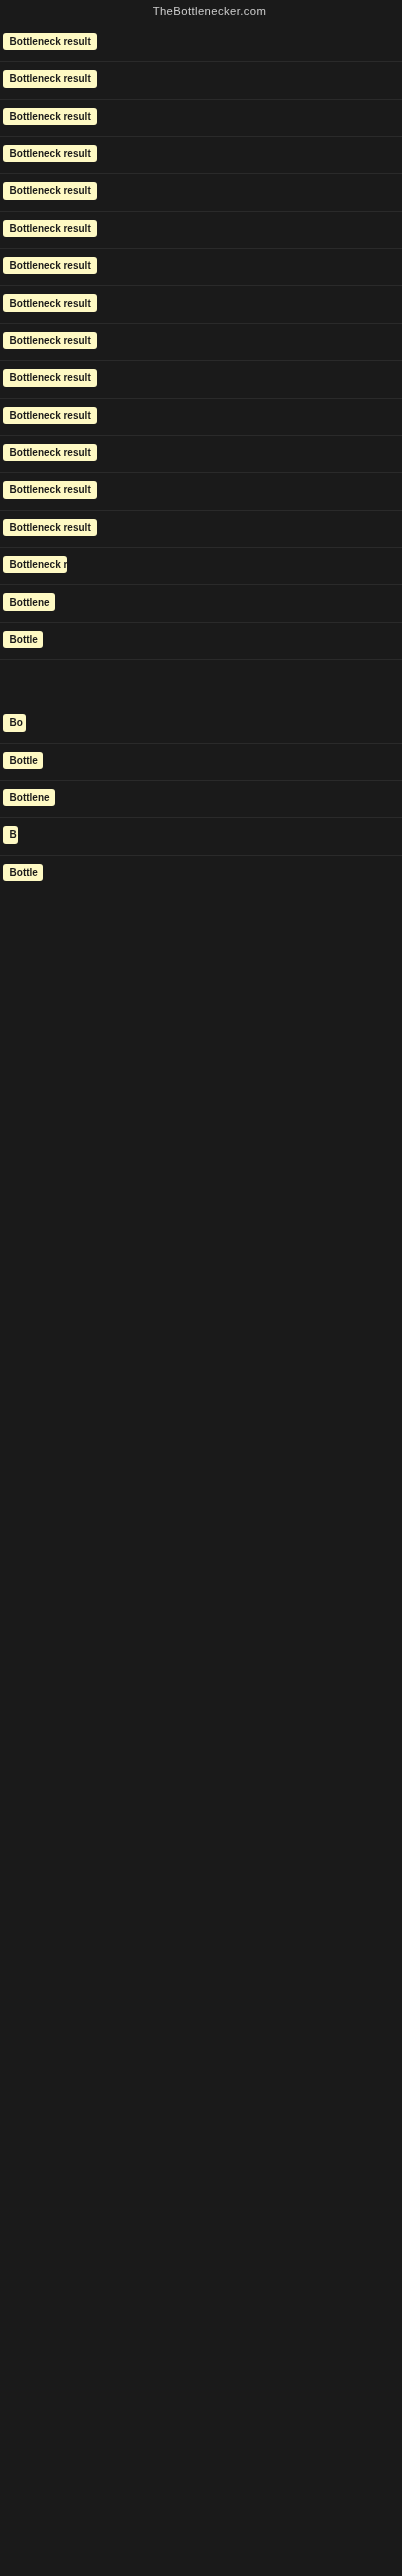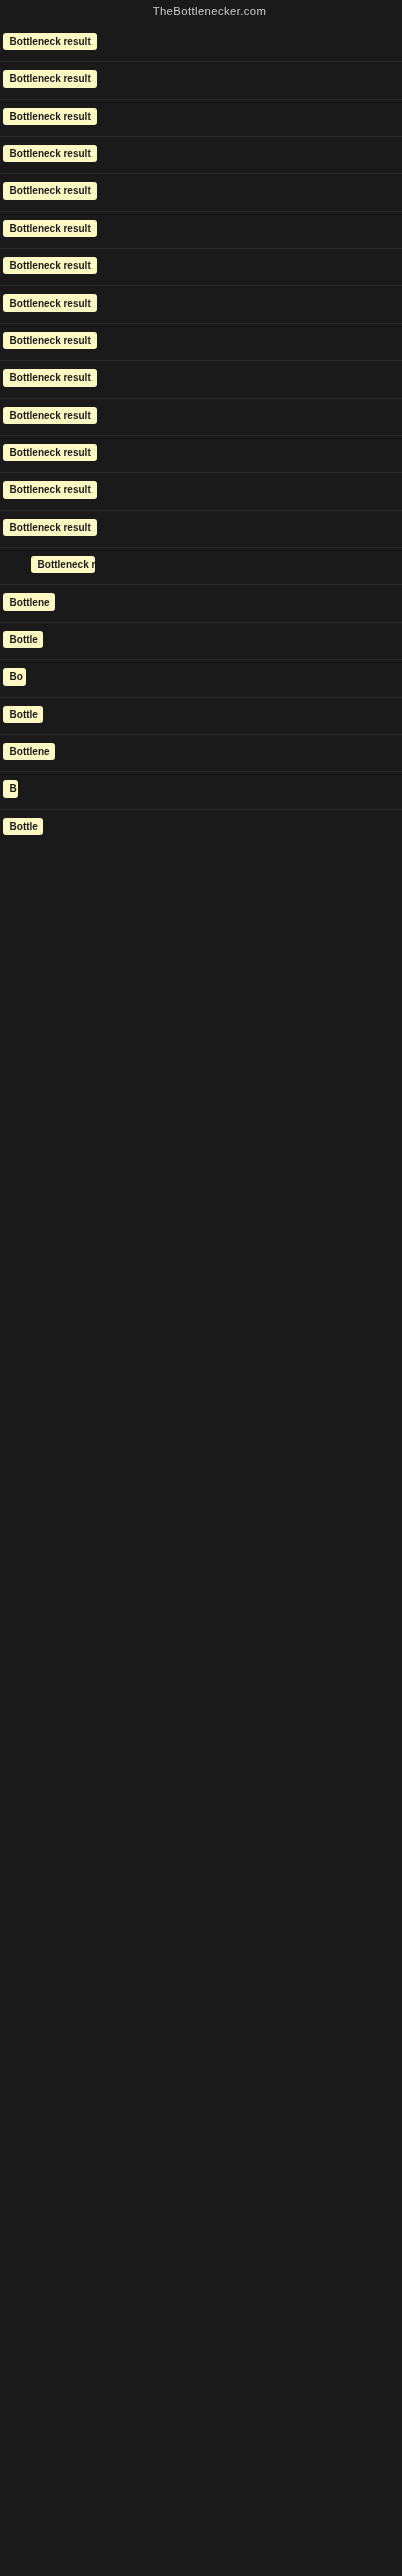--- a/index.html
+++ b/index.html
@@ -59,22 +59,22 @@
     <div class="badge-row"><span class="bottleneck-badge">Bottleneck result</span></div>
     <div class="badge-row"><span class="bottleneck-badge">Bottleneck result</span></div>
     <div class="badge-row"><span class="bottleneck-badge">Bottleneck result</span></div>
     <div class="badge-row"><span class="bottleneck-badge">Bottleneck result</span></div>
     <div class="badge-row"><span class="bottleneck-badge">Bottleneck result</span></div>
     <div class="badge-row"><span class="bottleneck-badge">Bottleneck result</span></div>
     <div class="badge-row"><span class="bottleneck-badge">Bottleneck result</span></div>
     <div class="badge-row"><span class="bottleneck-badge">Bottleneck result</span></div>
     <div class="badge-row"><span class="bottleneck-badge">Bottleneck result</span></div>
     <div class="badge-row"><span class="bottleneck-badge">Bottleneck result</span></div>
-    <div class="badge-row"><span class="bottleneck-badge" style="max-width: 64px; overflow: hidden; text-overflow: clip; margin-left: 28px;">Bottleneck r</span></div>
+    <div class="badge-row"><span class="bottleneck-badge" style="max-width: 64px; overflow: hidden; text-overflow: clip;">Bottleneck r</span></div>
     <div class="badge-row"><span class="bottleneck-badge" style="max-width: 52px; overflow: hidden; text-overflow: clip;">Bottlene</span></div>
     <div class="badge-row"><span class="bottleneck-badge" style="max-width: 40px; overflow: hidden; text-overflow: clip;">Bottle</span></div>
-    <div class="badge-row"><span class="bottleneck-badge" style="max-width: 22.5px; overflow: hidden; text-overflow: clip;">Bo</span></div>
+    <div class="badge-row"><span class="bottleneck-badge" style="max-width: 22.5px; overflow: hidden; text-overflow: clip; margin-top: 46px;">Bo</span></div>
     <div class="badge-row"><span class="bottleneck-badge" style="max-width: 40px; overflow: hidden; text-overflow: clip;">Bottle</span></div>
     <div class="badge-row"><span class="bottleneck-badge" style="max-width: 52px; overflow: hidden; text-overflow: clip;">Bottlene</span></div>
     <div class="badge-row"><span class="bottleneck-badge" style="max-width: 14.5px; overflow: hidden; text-overflow: clip;">B</span></div>
     <div class="badge-row"><span class="bottleneck-badge" style="max-width: 40px; overflow: hidden; text-overflow: clip;">Bottle</span></div>
   </div>
 
 
 </body></html>

